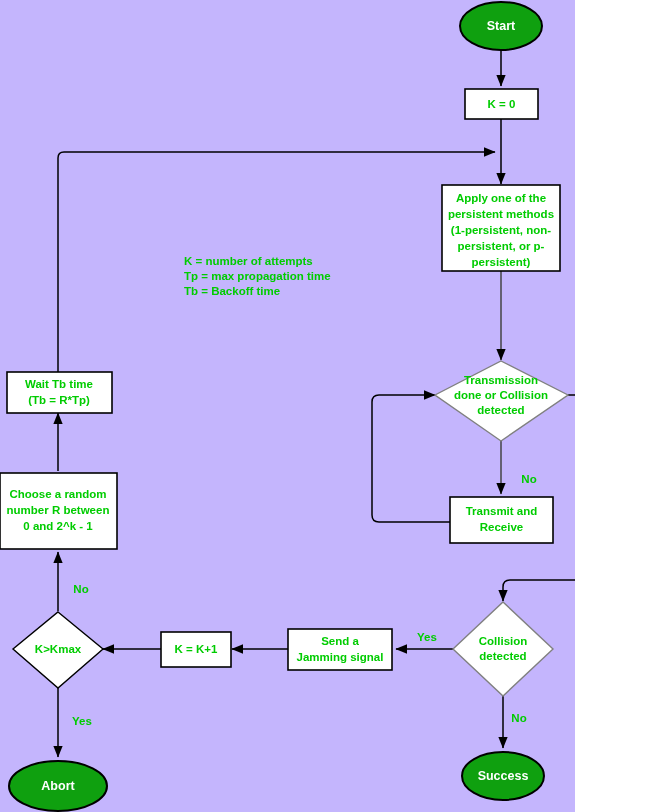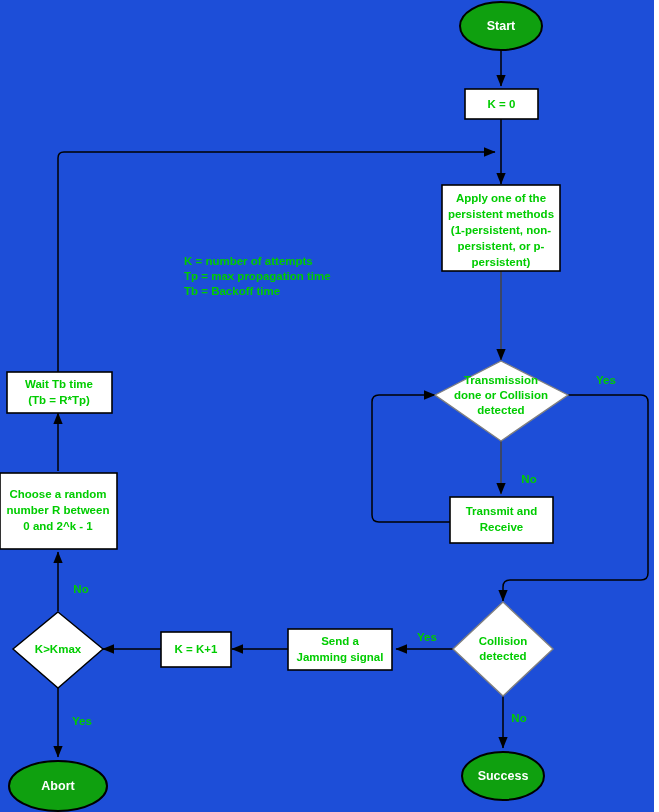--- a/index.html
+++ b/index.html
@@ -5,23 +5,23 @@
   html, body {
     margin: 0;
     padding: 0;
     background: #ffffff;
   }
   body {
     font-family: "Liberation Sans", sans-serif;
   }
   #flowchart-root {
     position: relative;
-    width: 654px;
+    width: 575px;
     height: 812px;
-    background: #1d4ed8;
+    background: #c4b5fd;
     overflow: hidden;
   }
   svg#chart-svg {
     display: block;
     width: 659px;
     height: 812px;
   }
   .node-box {
     fill: #ffffff;
     stroke: #000000;

